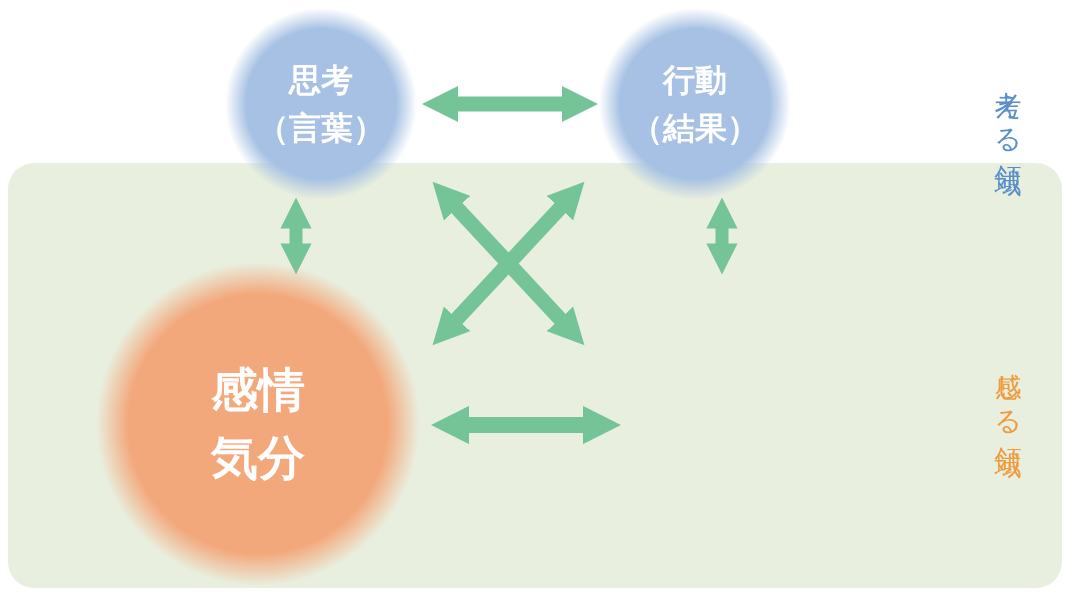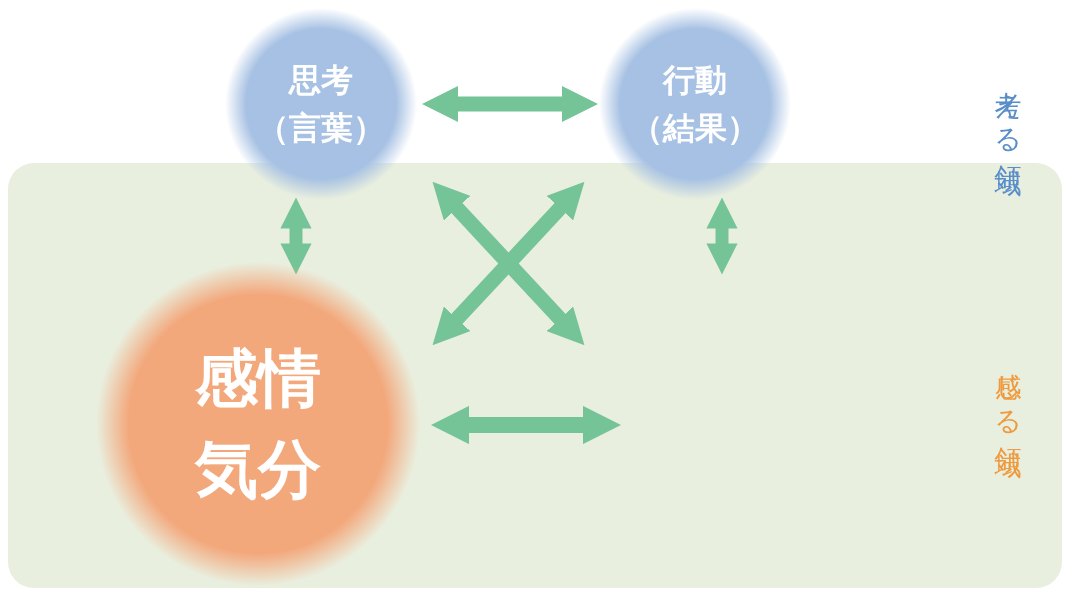--- a/index.html
+++ b/index.html
@@ -14,21 +14,21 @@
     position:absolute;display:flex;align-items:center;justify-content:center;
     text-align:center;color:#ffffff;font-weight:bold;white-space:pre-line;
     border-radius:50%;
   }
   .node-blue{
     background:radial-gradient(closest-side,var(--node-blue) 0%,var(--node-blue) 78%,transparent 100%);
     font-size:32px;line-height:1.5;
   }
   .node-orange{
     background:radial-gradient(closest-side,var(--node-orange) 0%,var(--node-orange) 80%,transparent 100%);
-    font-size:63px;line-height:1.45;
+    font-size:47px;line-height:1.45;
   }
   #n-thought {left:225px;top:8px;width:192px;height:192px;}
   #n-behavior{left:599px;top:8px;width:192px;height:192px;}
   #n-emotion {left:96px;top:262px;width:324px;height:324px;}
   #n-body    {left:620px;top:262px;width:324px;height:324px;}
 
   .arrows{position:absolute;left:0;top:0;width:1070px;height:602px;}
 
   .vlabel{
     position:absolute;writing-mode:vertical-rl;text-orientation:mixed;

